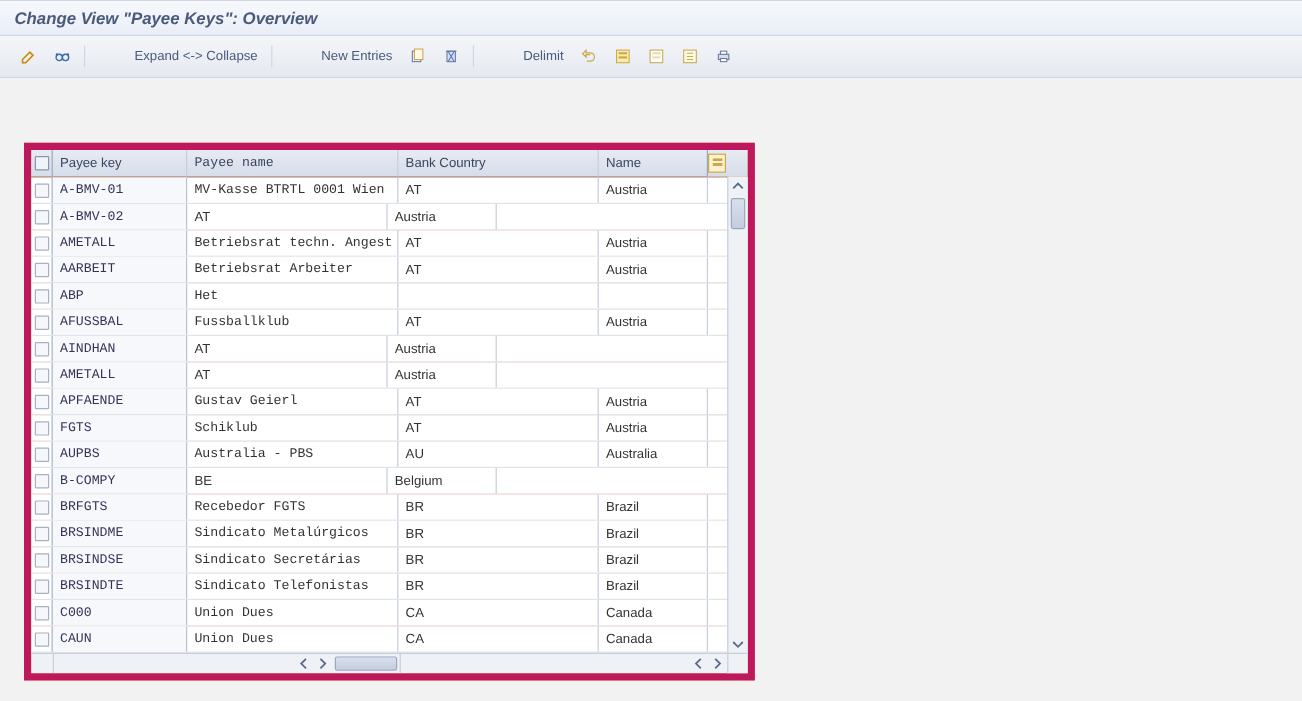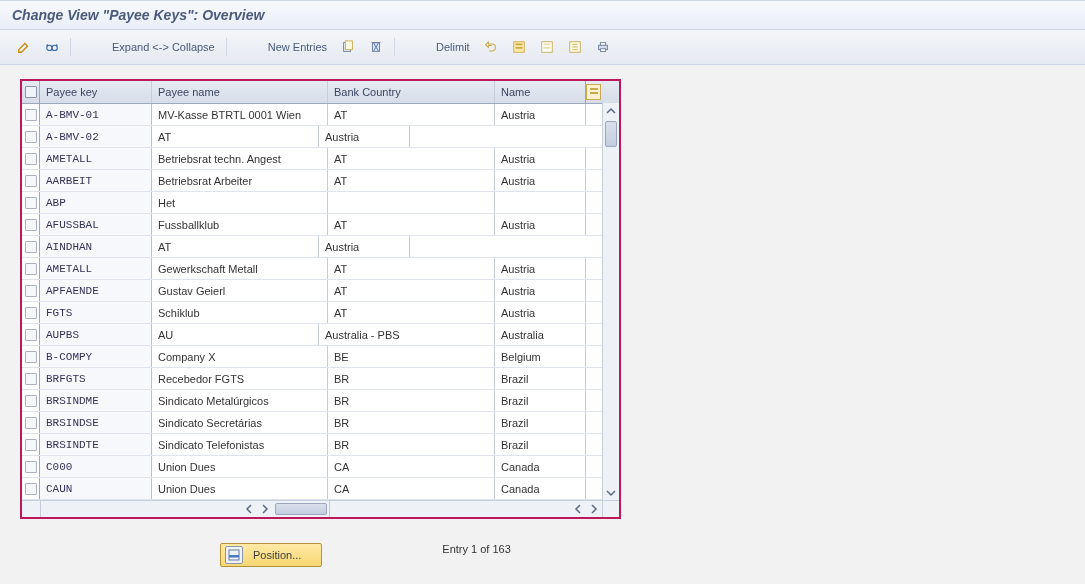--- a/index.html
+++ b/index.html
@@ -54,23 +54,24 @@
   .tb-btn.icon-only { width: 22px; padding: 0; }
   .tb-btn span.label { font-size: 11px; padding-left: 30px; }
   .tb-sep { width: 1px; height: 18px; background: #cfd7e5; margin: 0 2px; }
   .toolbar svg { width: 14px; height: 14px; display: block; }
 
   .content {
     padding: 14px 20px;
   }
   .table-wrap {
     width: 597px;
-    border: 2px solid #be185d;
+    border: 6px solid #be185d;
     background: #f97316;
     position: relative;
+    margin-top: 40px;
   }
   .table-header, .table-row {
     display: flex;
     align-items: stretch;
     height: 21px;
   }
   .table-header {
     background: linear-gradient(#e6ebf3, #d6dde9);
     border-bottom: 1px solid #9aa7bd;
     height: 22px;
@@ -81,21 +82,21 @@
     border-right: 1px solid #c6cedb;
     display: flex;
     align-items: center;
     padding: 0 6px;
     box-sizing: border-box;
     overflow: hidden;
     white-space: nowrap;
   }
   .col.sel { width: 18px; padding: 0; justify-content: center; border-right: 1px solid #9aa7bd; }
   .col.c1 { width: 112px; }
-  .col.c2 { width: 176px; }
+  .col.c2 { width: 176px; font-family: Liberation Mono, monospace; }
   .col.c3 { width: 167px; }
   .col.c4 { width: 90px; border-right: none; }
   .col.scroll-gutter { width: 16px; padding: 0; border-right: none; border-left: 1px solid #9aa7bd; background: linear-gradient(#e6ebf3,#d6dde9); justify-content: center; }
   .table-header .col { font-weight: normal; }
   .table-header .col.sel::before {
     content: ""; width: 10px; height: 10px; border: 1px solid #8a96ad; background: #f0f3f8; border-radius: 1px;
   }
   .config-btn {
     width: 14px; height: 14px; background: #fff1cf; border: 1px solid #c9a94d; display:flex; align-items:center; justify-content:center;
   }
@@ -348,21 +349,20 @@
           <div class="table-row">
             <div class="col sel"></div>
             <div class="col c1">AINDHAN</div>
             <div class="col c3">AT</div>
             <div class="col c4">Austria</div>
             <div style="width: 16px; border-left: 1px solid rgb(198, 206, 219);"></div>
           </div>
           <div class="table-row">
             <div class="col sel"></div>
             <div class="col c1">AMETALL</div>
-            <div class="col c2">Gewerkschaft Metall</div>
             <div class="col c3">AT</div>
             <div class="col c4">Austria</div>
             <div style="width: 16px; border-left: 1px solid rgb(198, 206, 219);"></div>
           </div>
           <div class="table-row">
             <div class="col sel"></div>
             <div class="col c1">APFAENDE</div>
             <div class="col c2">Gustav Geierl</div>
             <div class="col c3">AT</div>
             <div class="col c4">Austria</div>
@@ -372,29 +372,28 @@
             <div class="col sel"></div>
             <div class="col c1">FGTS</div>
             <div class="col c2">Schiklub</div>
             <div class="col c3">AT</div>
             <div class="col c4">Austria</div>
             <div style="width: 16px; border-left: 1px solid rgb(198, 206, 219);"></div>
           </div>
           <div class="table-row">
             <div class="col sel"></div>
             <div class="col c1">AUPBS</div>
+            <div class="col c2">Australia - PBS</div>
             <div class="col c3">AU</div>
-            <div class="col c2">Australia - PBS</div>
             <div class="col c4">Australia</div>
             <div style="width: 16px; border-left: 1px solid rgb(198, 206, 219);"></div>
           </div>
           <div class="table-row">
             <div class="col sel"></div>
             <div class="col c1">B-COMPY</div>
-            <div class="col c2">Company X</div>
             <div class="col c3">BE</div>
             <div class="col c4">Belgium</div>
             <div style="width: 16px; border-left: 1px solid rgb(198, 206, 219);"></div>
           </div>
           <div class="table-row">
             <div class="col sel"></div>
             <div class="col c1">BRFGTS</div>
             <div class="col c2">Recebedor FGTS</div>
             <div class="col c3">BR</div>
             <div class="col c4">Brazil</div>

